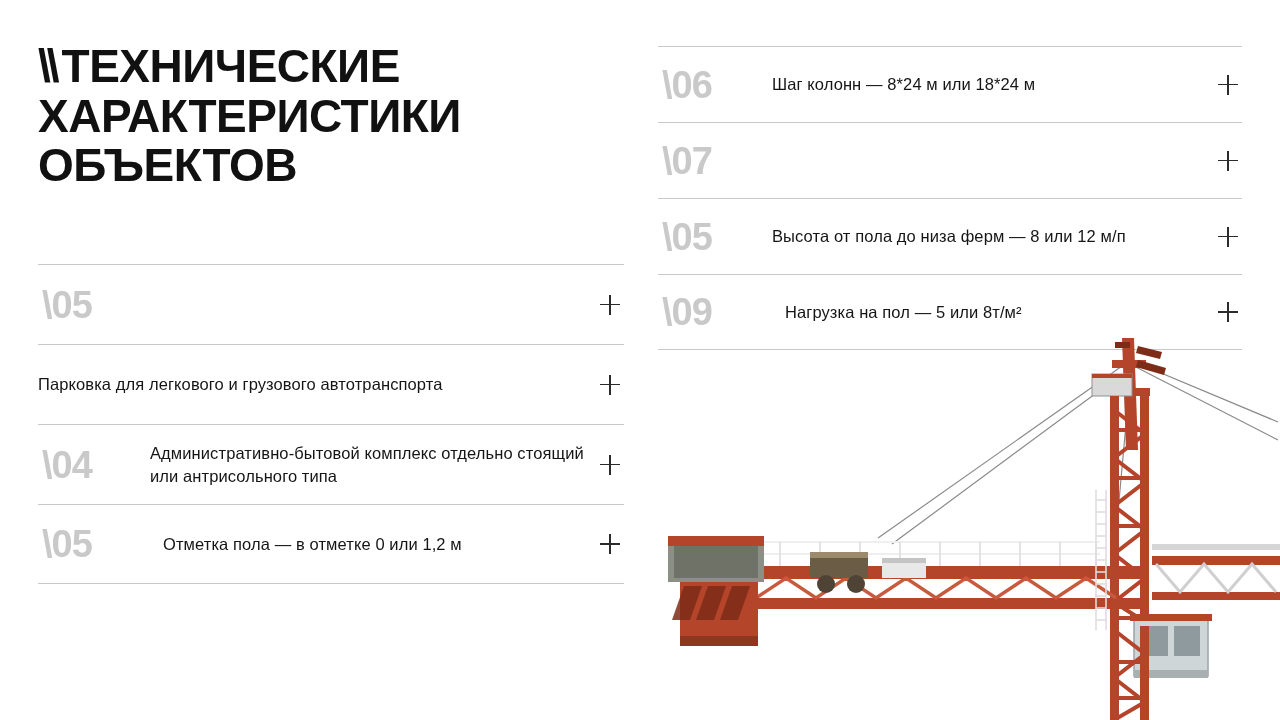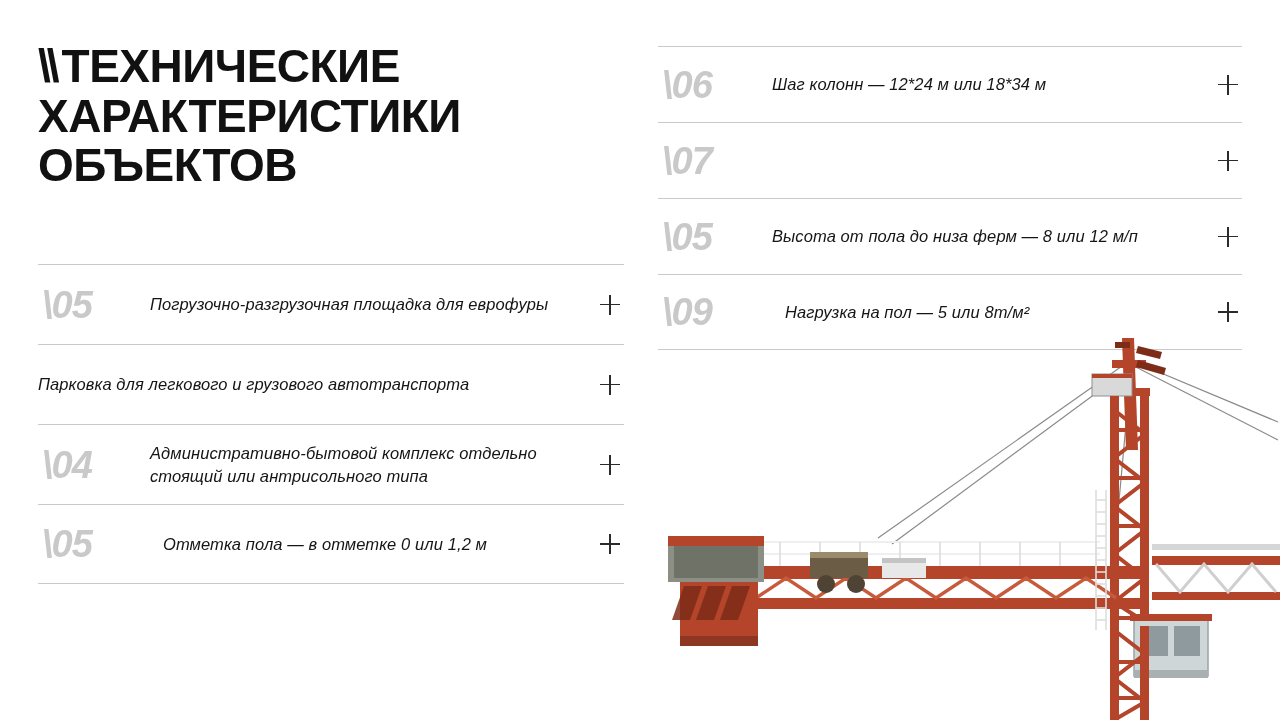--- a/index.html
+++ b/index.html
@@ -56,21 +56,20 @@
     top: 46px;
     width: 584px;
   }
 
   .row {
     display: flex;
     align-items: center;
     border-top: 1px solid #c9c9c9;
     box-sizing: border-box;
     position: relative;
-    font-style: italic;
   }
   .list-left .row { min-height: 80px; }
   .list-right .row { min-height: 76px; }
   .list .row.last {
     border-bottom: 1px solid #c9c9c9;
     gap: 13px;
   }
 
   .num {
     flex: 0 0 auto;
@@ -144,21 +143,20 @@
 
   <div class="title-block">
     <h1 class="title"><span class="slashes">\\</span><span>ТЕХНИЧЕСКИЕ</span><br><span>ХАРАКТЕРИСТИКИ</span><br><span>ОБЪЕКТОВ</span></h1>
   </div>
 
   <div class="list list-left">
 
 
     <div class="row">
       <div class="num"><span class="sl">\</span><span>05</span></div>
-      <div class="txt">Погрузочно-разгрузочная площадка для еврофуры</div>
       <div class="plus"></div>
     </div>
 
     <div class="row">
       <div class="txt">Парковка для легкового и грузового автотранспорта</div>
       <div class="plus"></div>
     </div>
 
     <div class="row">
       <div class="num"><span class="sl">\</span><span>04</span></div>
@@ -171,21 +169,21 @@
       <div class="txt">Отметка пола — в отметке 0 или 1,2 м</div>
       <div class="plus"></div>
     </div>
 
   </div>
 
   <div class="list list-right">
 
     <div class="row">
       <div class="num"><span class="sl">\</span><span>06</span></div>
-      <div class="txt">Шаг колонн — 12*24 м или 18*34 м</div>
+      <div class="txt">Шаг колонн — 8*24 м или 18*24 м</div>
       <div class="plus"></div>
     </div>
 
     <div class="row">
       <div class="num"><span class="sl">\</span><span>07</span></div>
       <div class="plus"></div>
     </div>
 
     <div class="row">
       <div class="num"><span class="sl">\</span><span>05</span></div>

